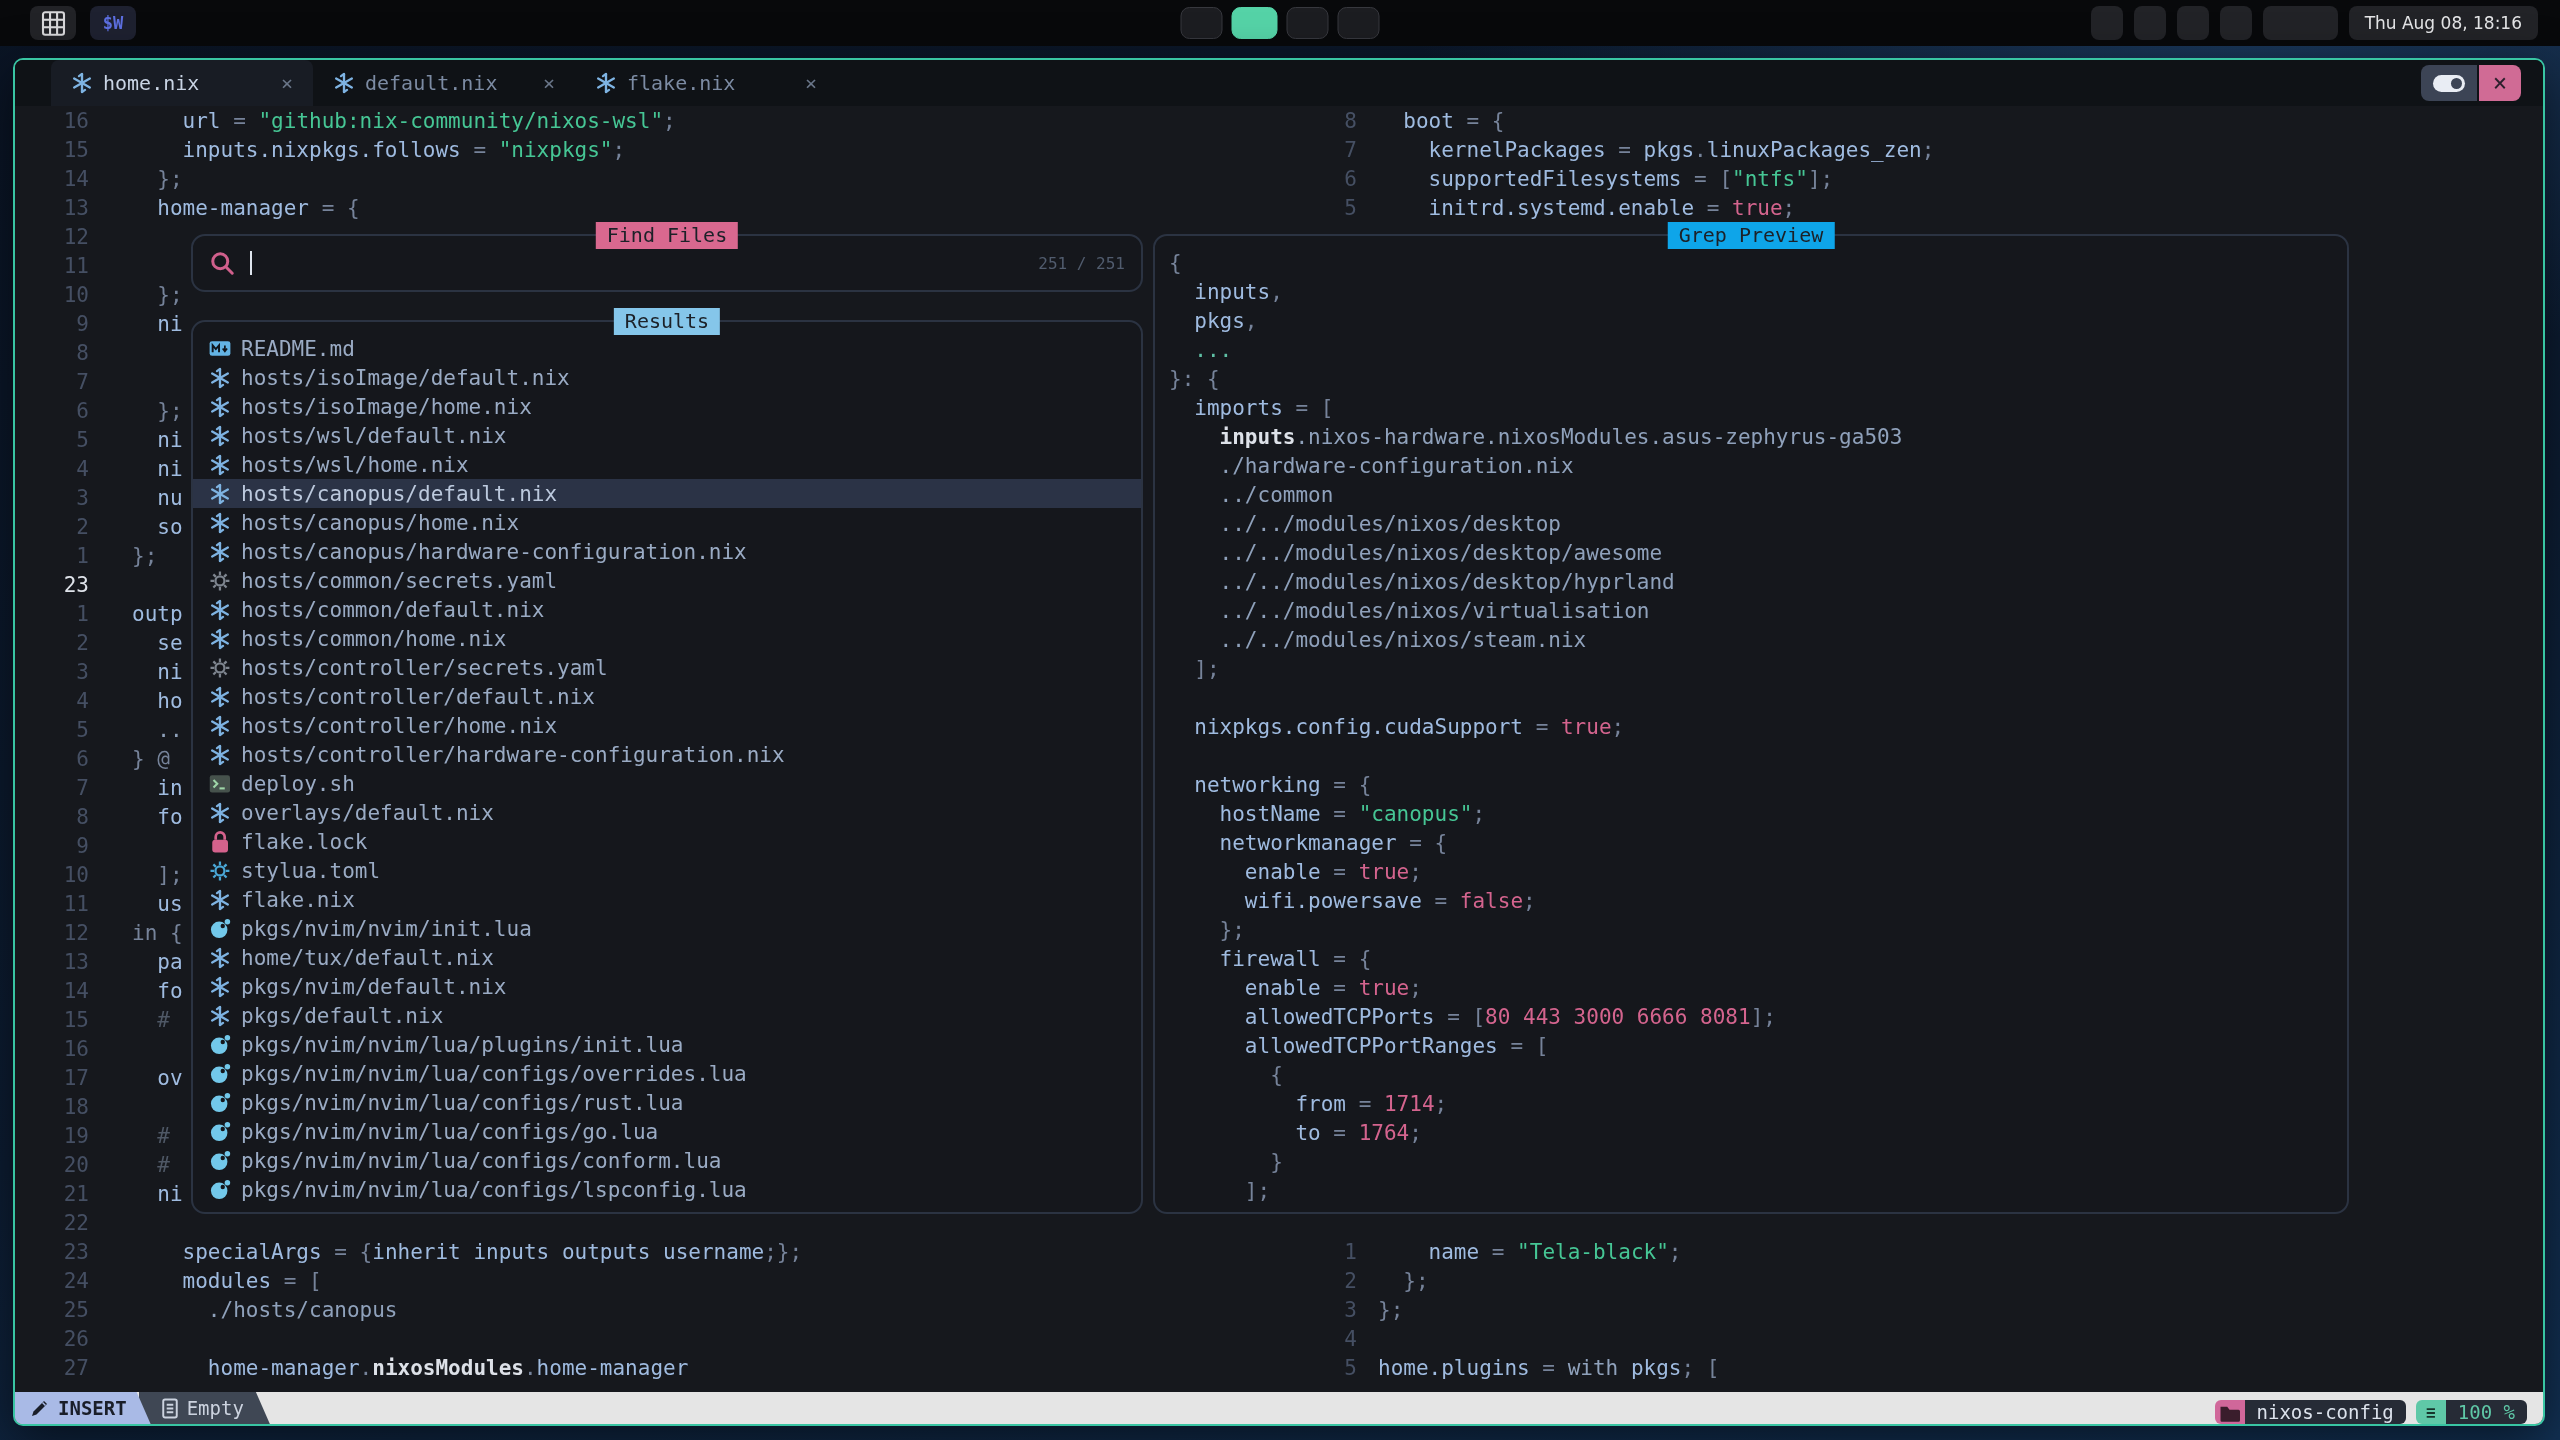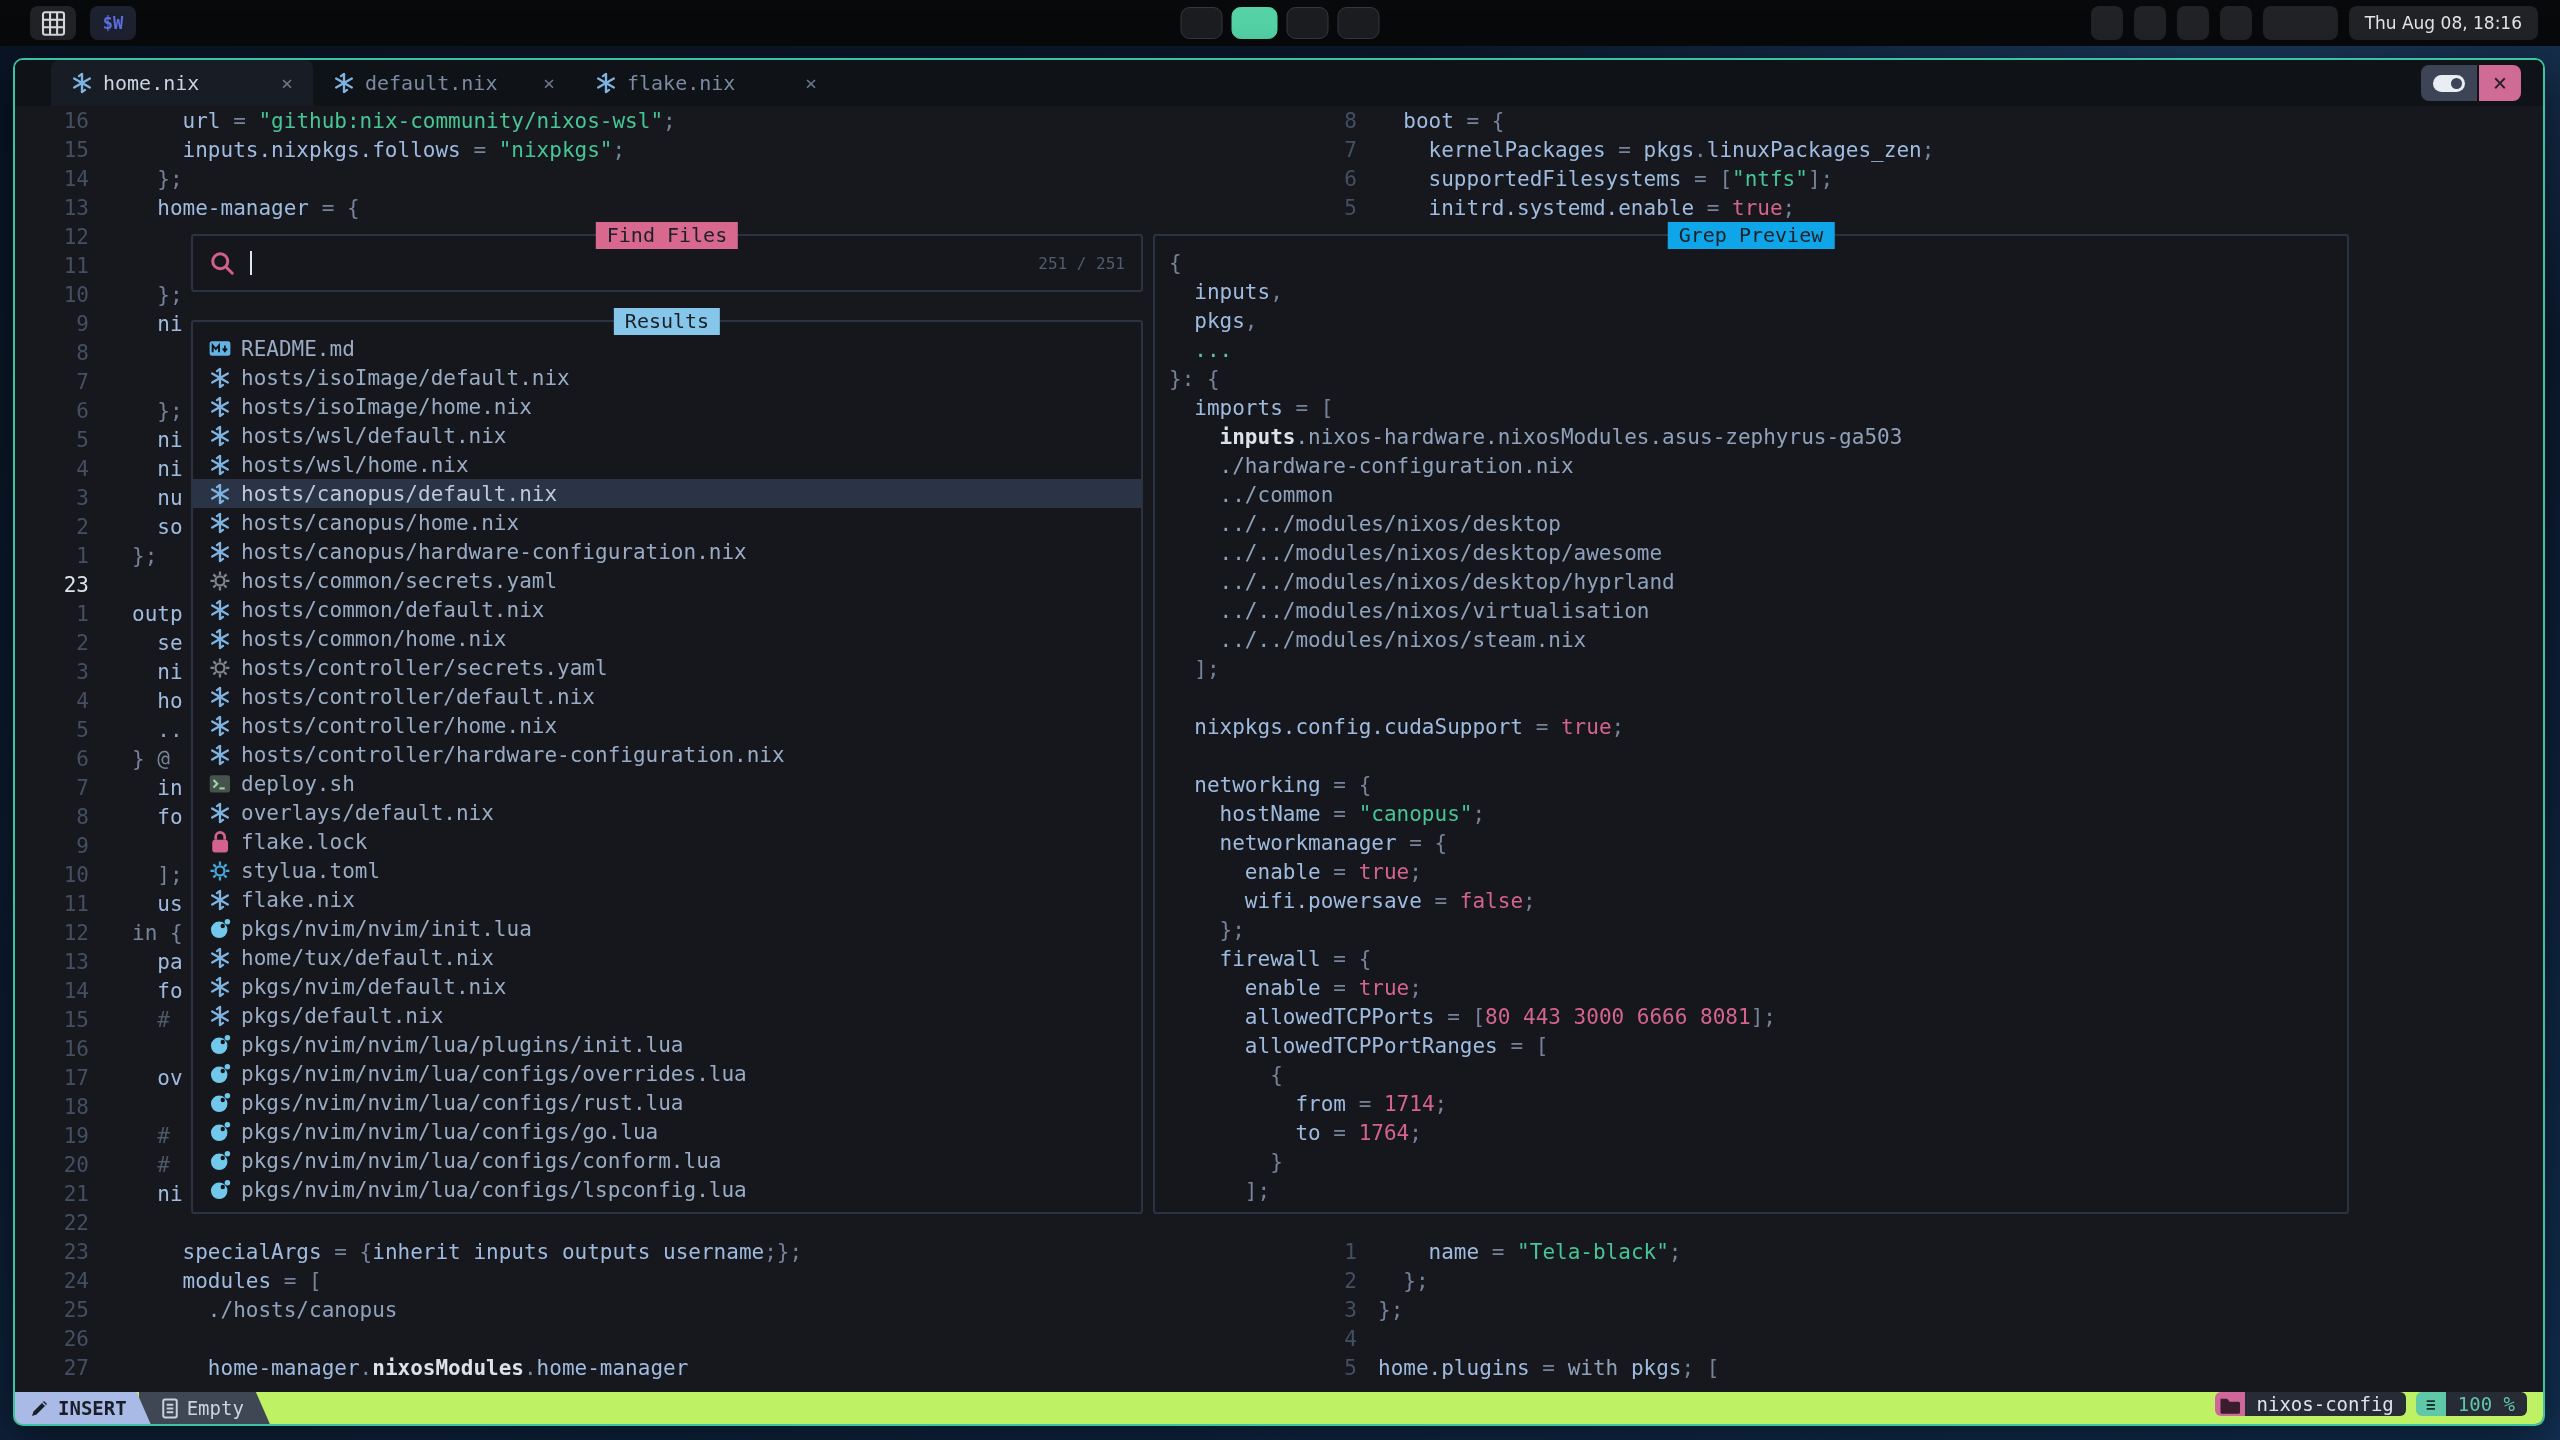--- a/index.html
+++ b/index.html
@@ -58,21 +58,21 @@
   .ln { flex:0 0 74px; text-align:right; color:#454f63; }
   .pane.right .ln { flex:0 0 60px; }
   .code { margin-left:43px; white-space:pre; }
   .pane.right .code { margin-left:21px; }
   .row.cur .ln { color:#dfe3ea; }
 
   .tk-b{color:#9fbbe0} .tk-s{color:#46c695} .tk-k{color:#d4648e} .tk-o{color:#76839a}
   .tk-d{color:#8fa1bb} .tk-w{color:#dde1e8;font-weight:bold} .tk-c{color:#4f5866} .tk-t{color:#5fc0a5}
 
   
-  .popup { position:absolute; background:#15171c; border:2px solid #2b3342; border-radius:3px; }
+  .popup { position:absolute; background:#15171c; border:2px solid #2b3342; border-radius:14px; }
   .prompt  { left:176px; top:128px; width:952px; height:58px; }
   .results { left:176px; top:214px; width:952px; height:894px; }
   .preview { left:1138px; top:128px; width:1196px; height:980px; }
   .badge { position:absolute; top:-14px; left:50%; transform:translateX(-50%); height:27px;
     line-height:27px; padding:0 11px; font-size:20px; color:#1c2128; white-space:nowrap; }
   .badge.pink { background:#d9688f; }
   .badge.blue { background:#85c6ea; }
   .badge.teal { background:#0ea5e9; }
   .inputline { position:absolute; inset:0; display:flex; align-items:center; padding:0 16px; }
   .mag { display:flex; align-items:center; }
@@ -80,22 +80,22 @@
   .count { margin-left:auto; color:#515c6e; font-size:16px; }
   .rlist { position:absolute; inset:0; padding-top:12px; overflow:hidden; }
   .rrow { height:29px; display:flex; align-items:center; gap:10px; padding-left:16px;
     color:#9aabc4; font-size:21px; white-space:pre; }
   .rrow.selected { background:#2b3346; color:#bcc9dd; }
   .ficon { width:22px; display:flex; justify-content:center; align-items:center; flex:none; }
   .plist { position:absolute; inset:0; padding:12px 0 0 14px; overflow:hidden; }
   .prow { height:29px; display:flex; align-items:center; font-size:21px; white-space:pre; }
 
   
-  .statusline { position:absolute; left:0; right:0; bottom:0; height:32px; background:#bef264;
-    display:flex; align-items:flex-start; font-size:19px; }
+  .statusline { position:absolute; left:0; right:0; bottom:0; height:32px; background:#e5e5e5;
+    display:flex; align-items:flex-end; font-size:19px; }
   .sl-left { display:flex; height:32px; }
   .seg-mode { background:#a9bae6; color:#1a1e29; font-weight:bold; display:flex; align-items:center;
     gap:8px; padding:0 24px 0 14px; clip-path:polygon(0 0, calc(100% - 14px) 0, 100% 100%, 0 100%); z-index:2; }
   .seg-file { background:#3f4754; color:#ccd3df; display:flex; align-items:center; gap:8px;
     padding:0 26px 0 22px; margin-left:-12px; clip-path:polygon(0 0, calc(100% - 14px) 0, 100% 100%, 0 100%); z-index:1; }
   .sl-right { margin-left:auto; display:flex; gap:10px; margin-right:16px; align-items:center; }
   .pill { display:flex; height:24px; }
   .chip { width:30px; display:flex; align-items:center; justify-content:center; border-radius:6px 0 0 6px; }
   .chip.pink { background:#d0679a; }
   .chip.teal { background:#5fc8a7; color:#17332a; font-size:16px; font-weight:bold; }

